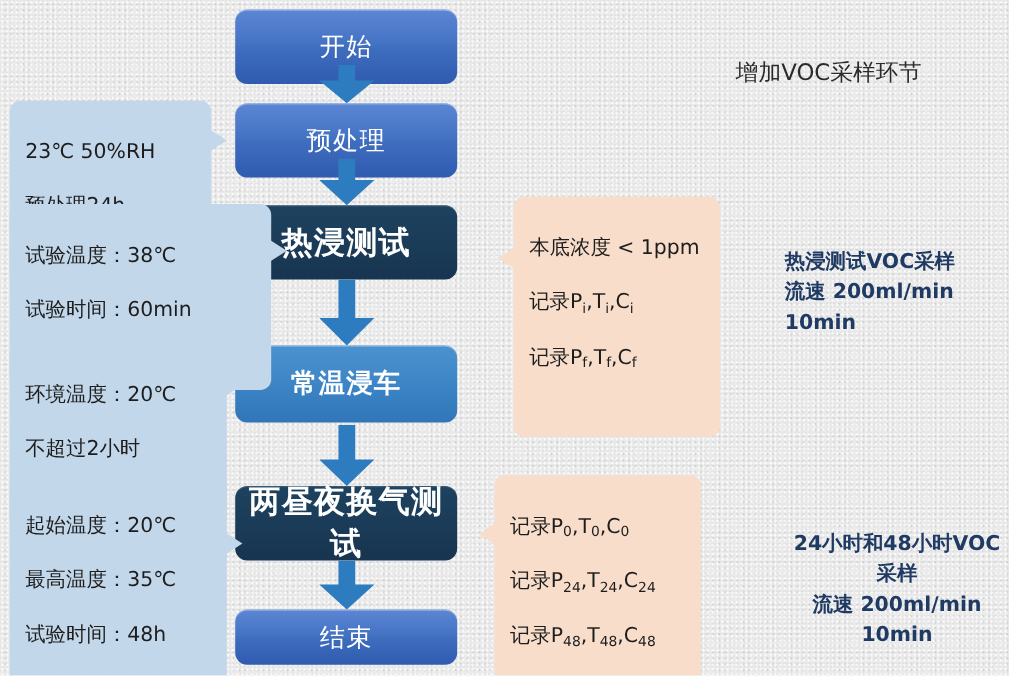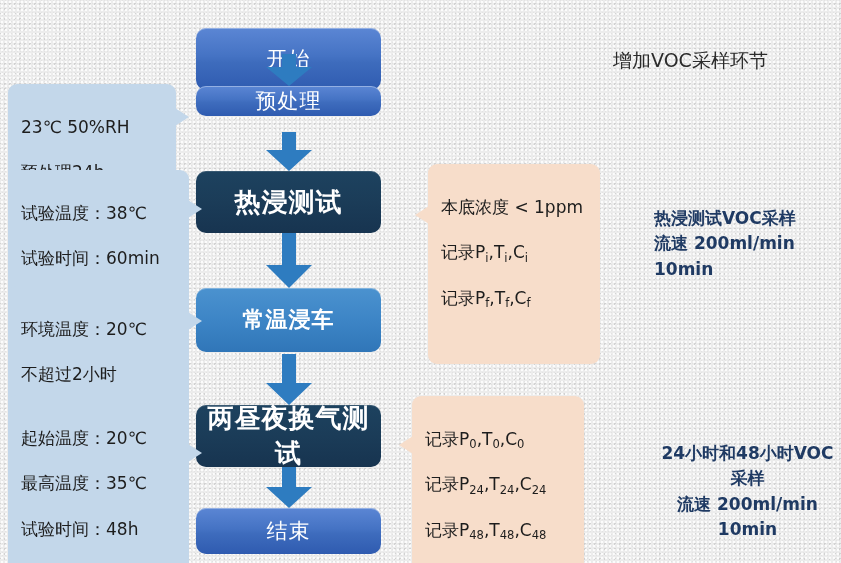--- a/index.html
+++ b/index.html
@@ -122,25 +122,25 @@
     white-space: pre-line;
   }
 </style>
 </head>
 <body>
 
 <div id="canvas">
 
   <div class="headline" style="left:613px; top:48px;">增加VOC采样环节</div>
 
-  <div class="flowbox light" style="top:8px; height:62px;margin-top:20px;">
+  <div class="flowbox light" style="top:8px; height:62px;">
     <span>开始</span>
   </div>
 
-  <div class="flowbox light" style="top:86px; height:30px;">
+  <div class="flowbox light" style="top:86px; height:62px;">
     <span>预处理</span>
   </div>
 
   <div class="flowbox dark" style="top:171px; height:62px;">
     <span>热浸测试</span>
   </div>
 
   <div class="flowbox mid" style="top:288px; height:64px;">
     <span>常温浸车</span>
   </div>
@@ -182,21 +182,21 @@
       <polygon points="16,0 30,0 30,20 46,20 23,41 0,20 16,20" fill="#2e7cc0"></polygon>
     </svg>
   </div>
 
   <div class="callout blue" style="left:8px; top:84px; width:168px;">
     <span class="line">23℃ 50%RH</span>
     <span class="line">预处理24h</span>
     <span class="tail" style="top:24px;"></span>
   </div>
 
-  <div class="callout blue" style="left:8px; top:170px; width:181px;">
+  <div class="callout blue" style="left:8px; top:170px; width:218px;">
     <span class="line">试验温度：38℃</span>
     <span class="line">试验时间：60min</span>
     <span class="tail" style="top:30px;"></span>
   </div>
 
   <div class="callout blue" style="left:8px; top:286px; width:181px;">
     <span class="line">环境温度：20℃</span>
     <span class="line">不超过2小时</span>
     <span class="tail" style="top:26px;"></span>
   </div>

